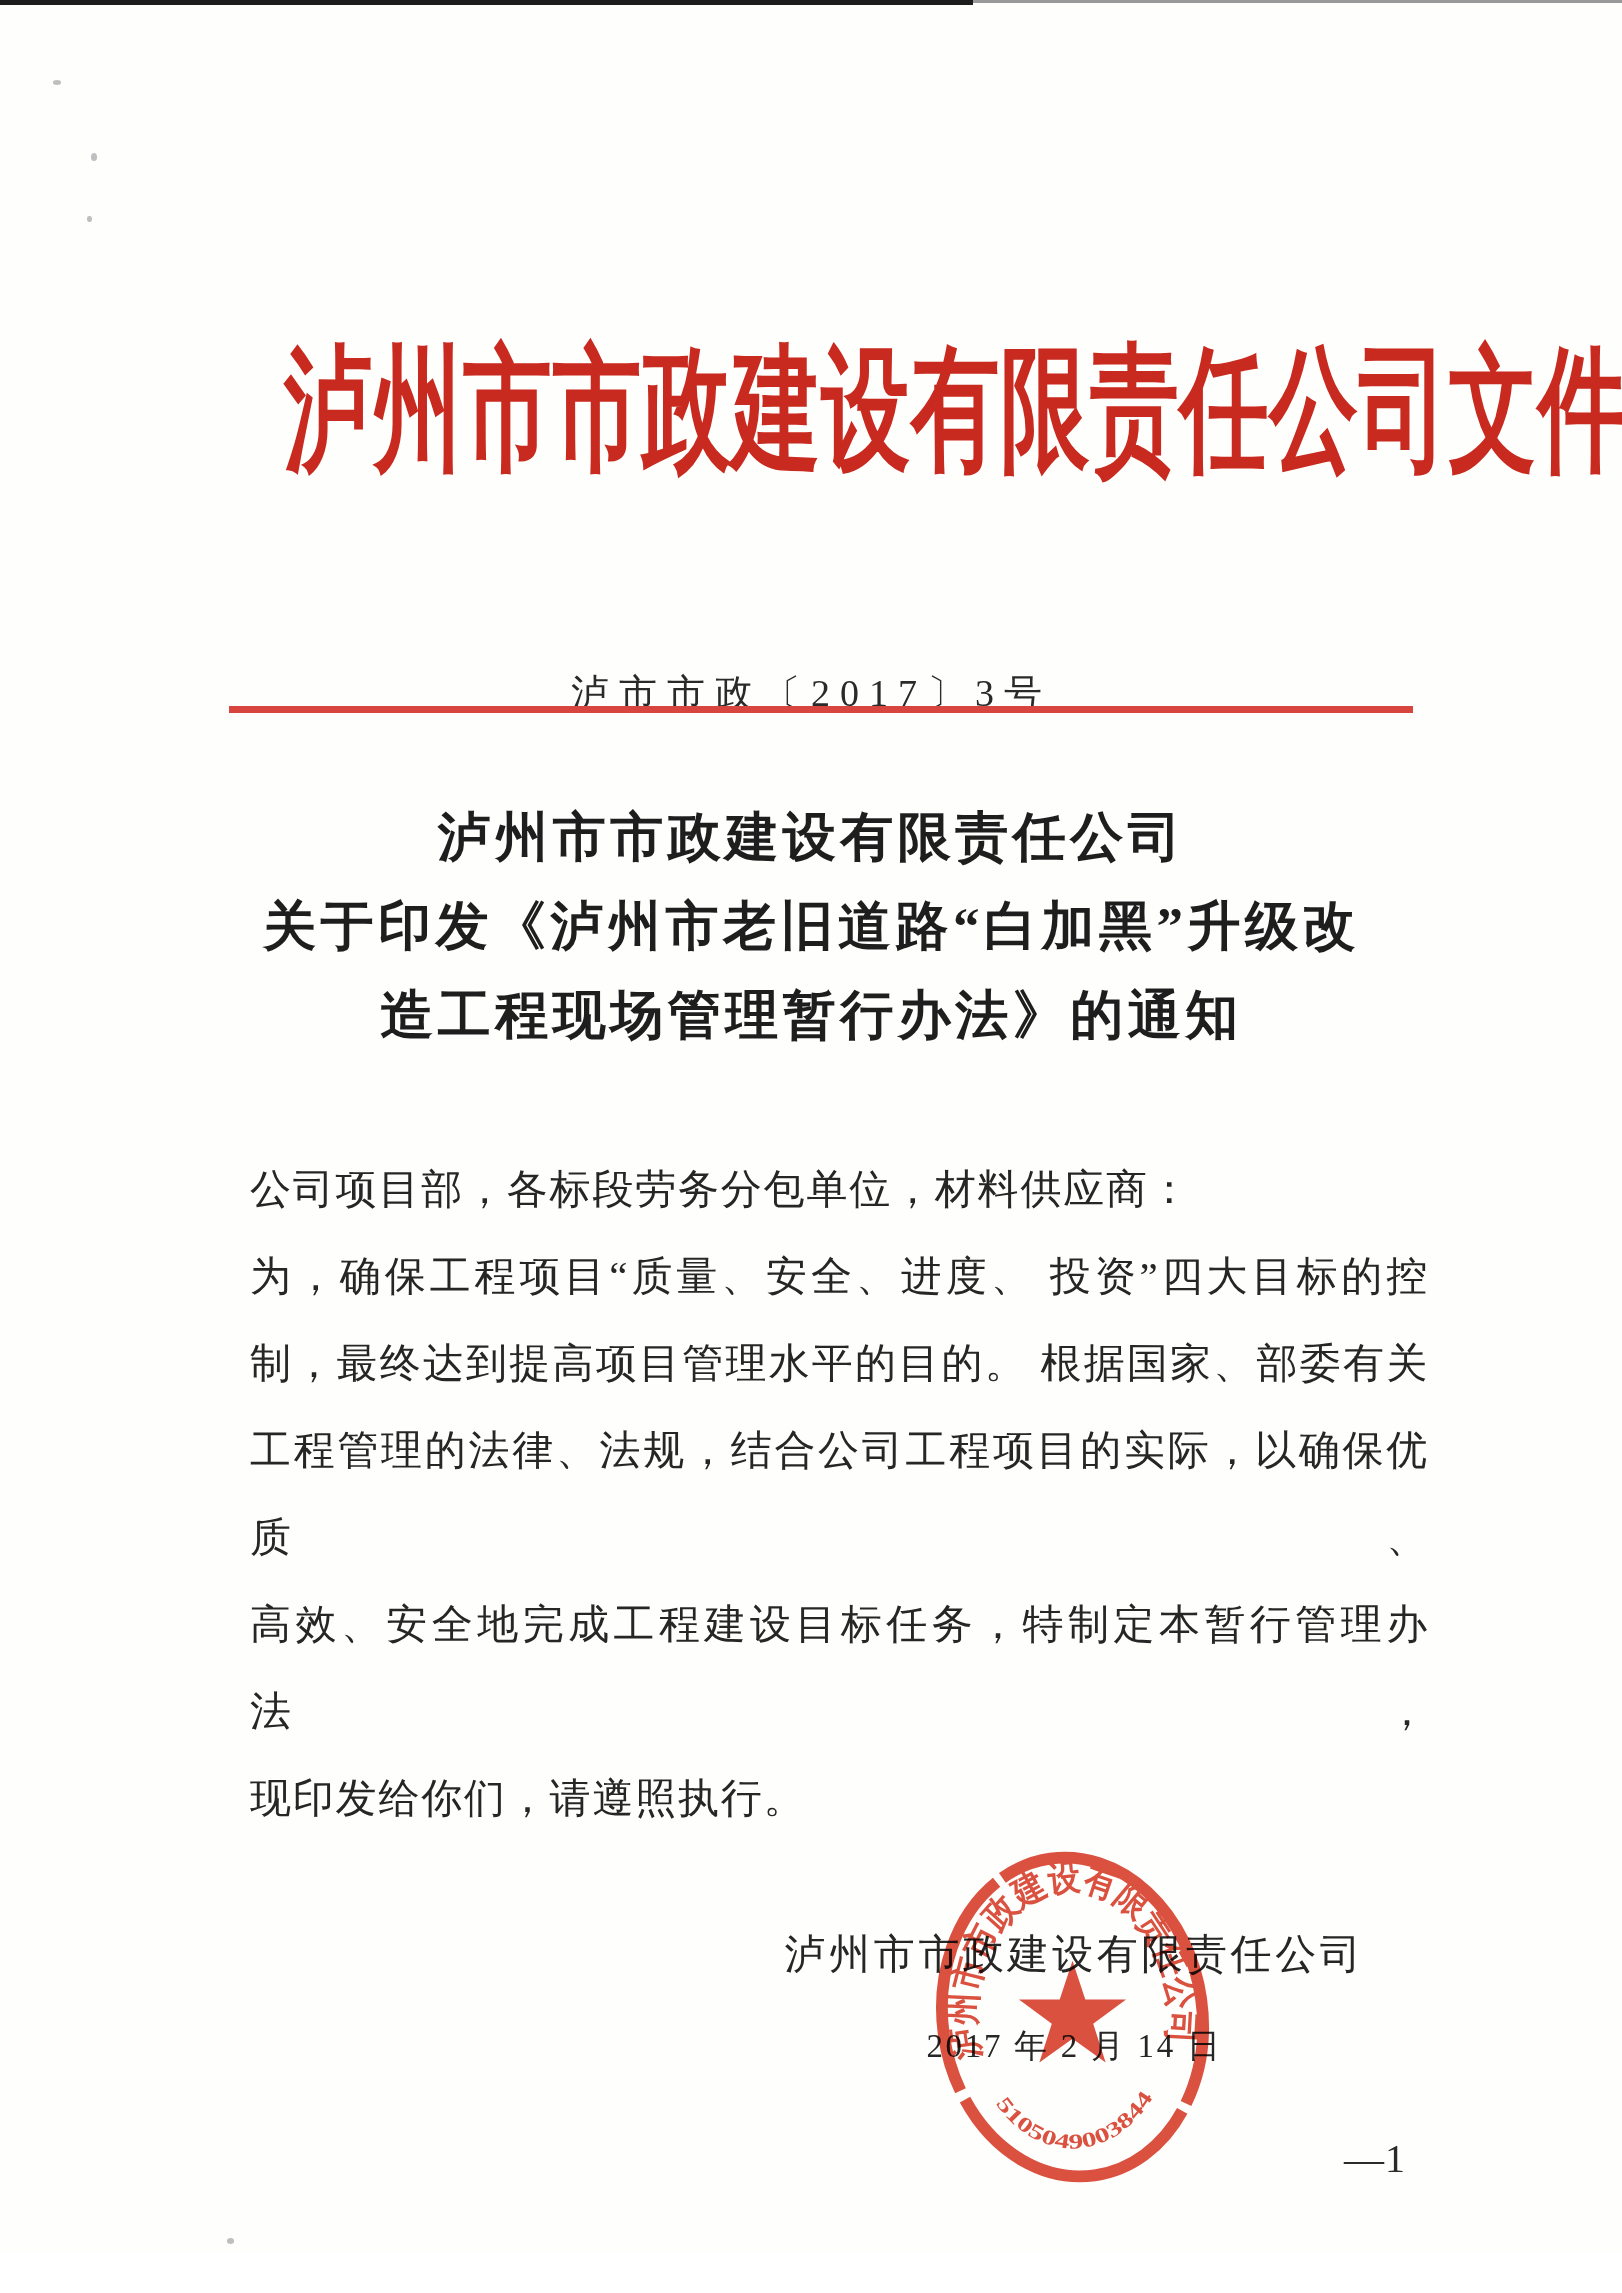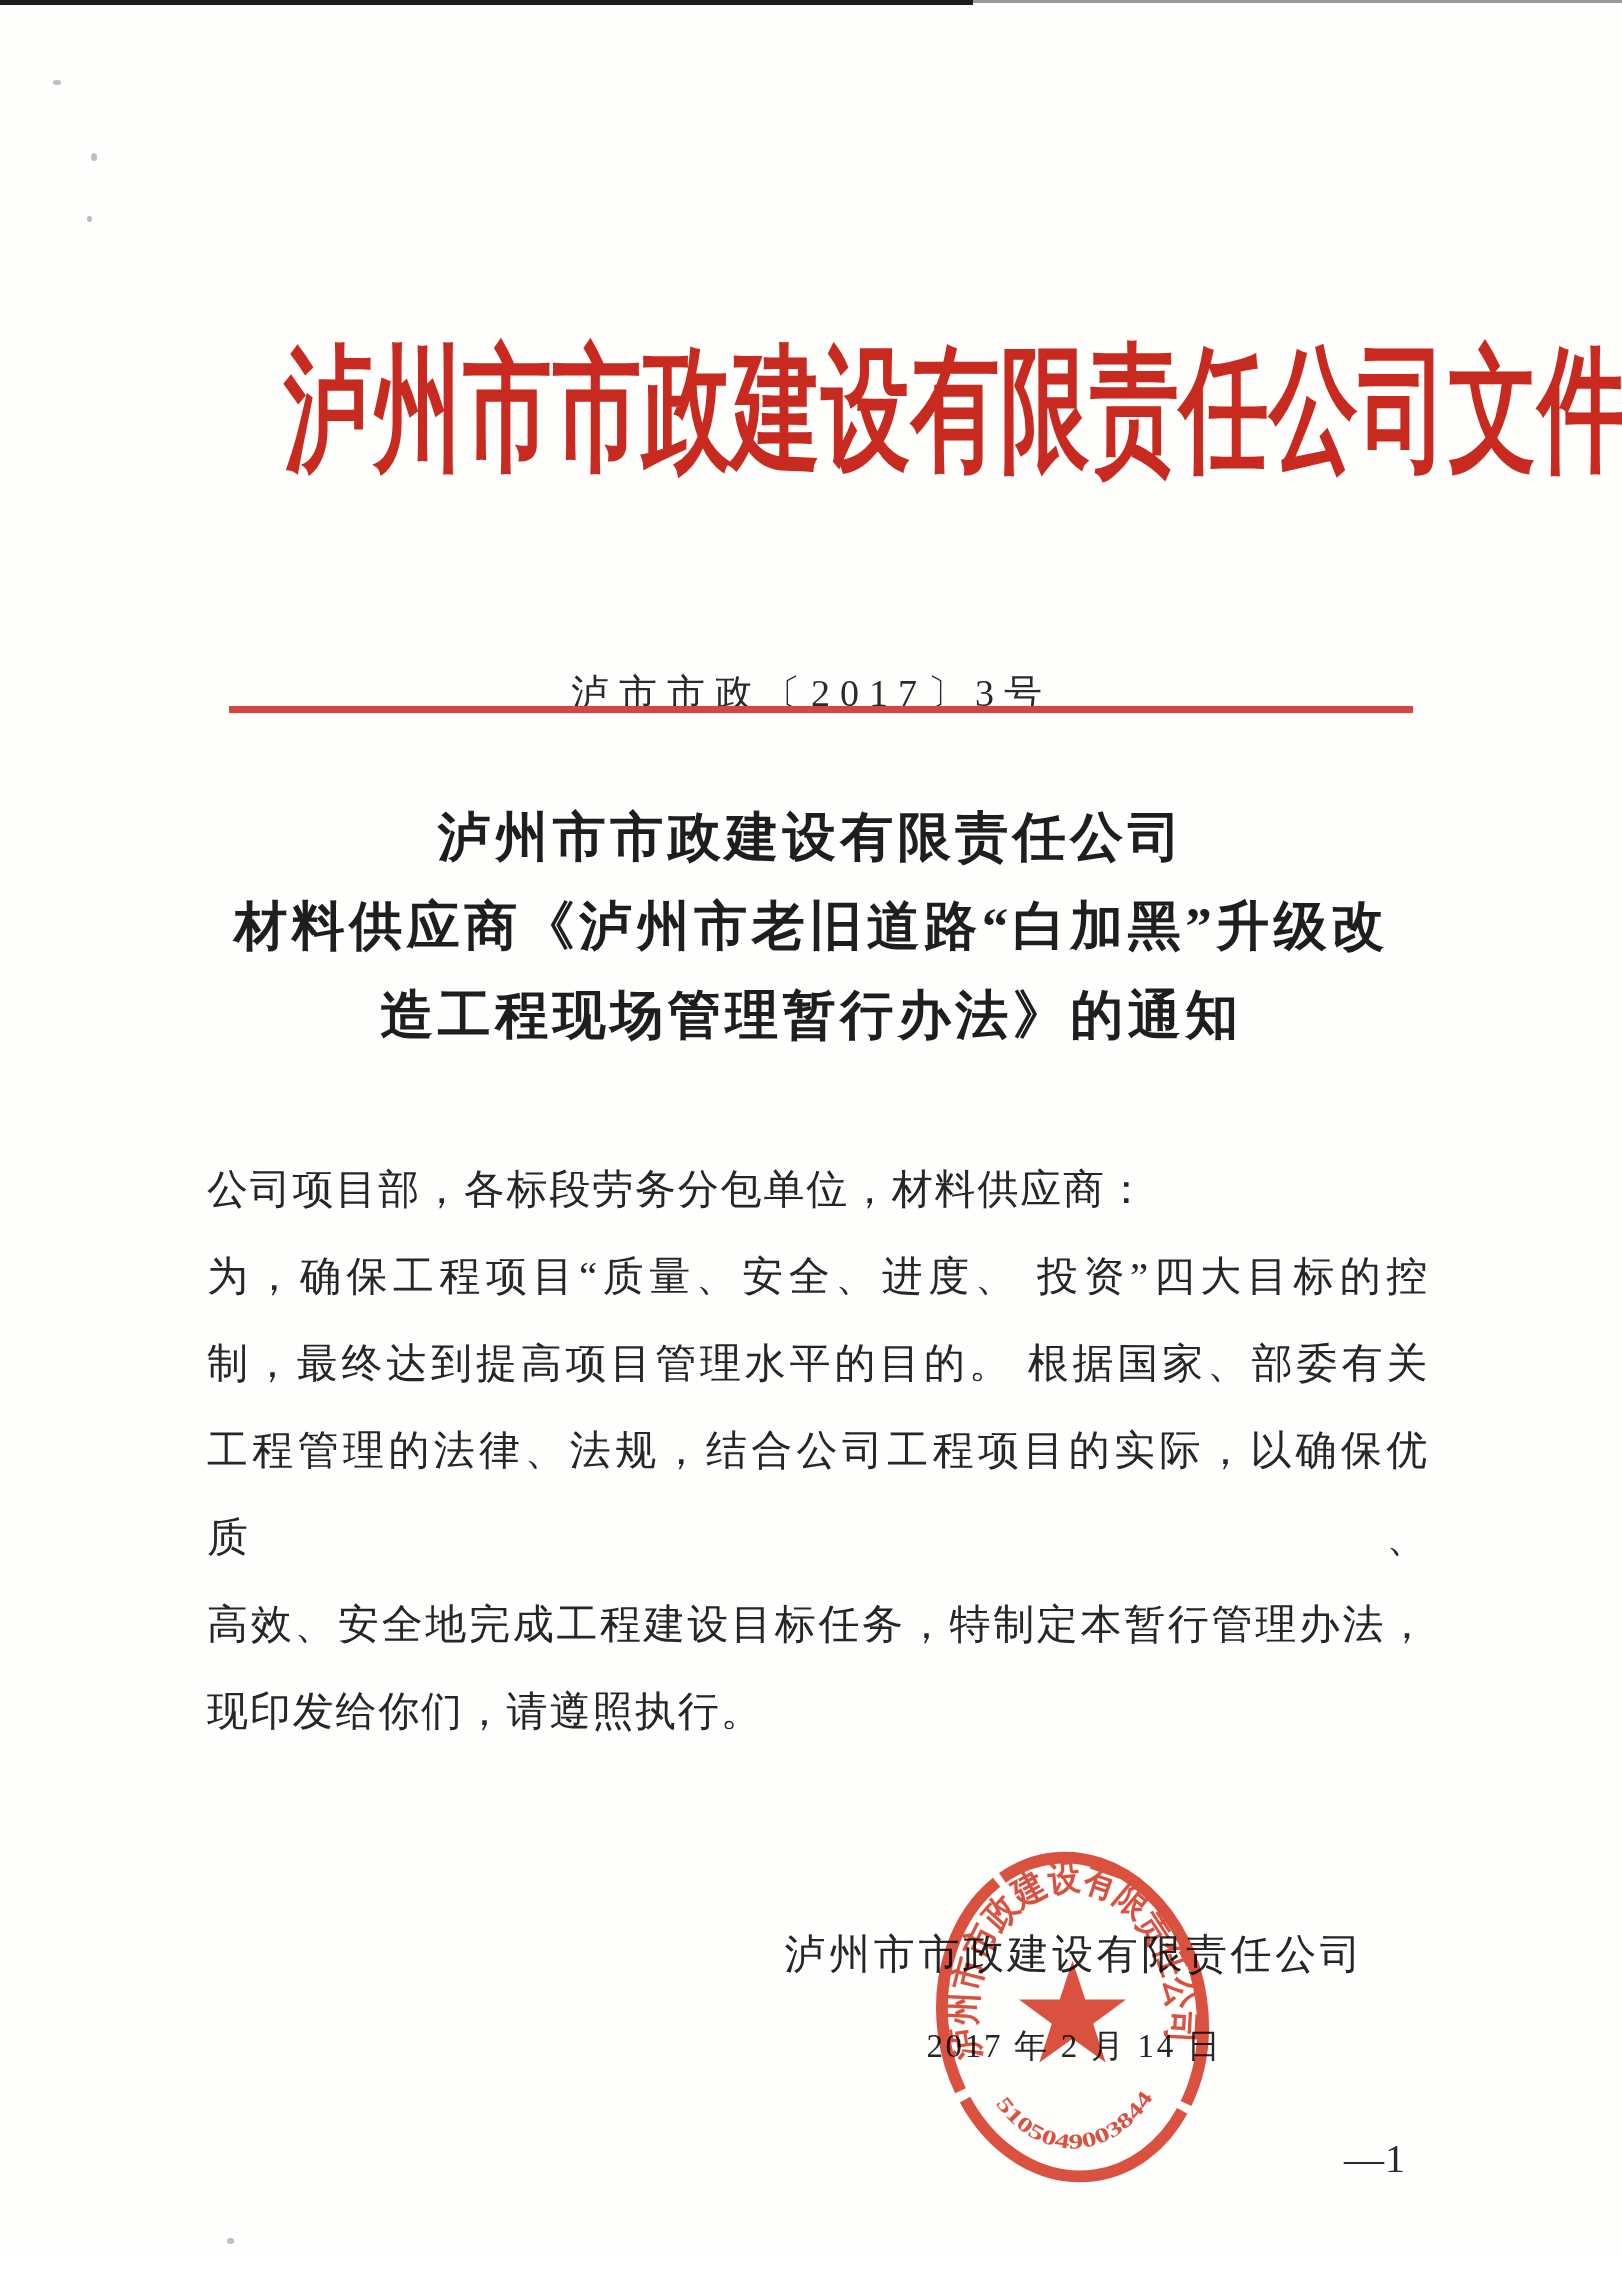--- a/index.html
+++ b/index.html
@@ -78,21 +78,21 @@
   }
   .body-text {
     position: absolute;
     top: 1146px; left: 207px;
     width: 1222px;
     font-size: 41px;
     line-height: 87px;
     letter-spacing: 1.8px;
     color: #262626;
   }
-  .body-text .line { white-space: nowrap; }
+  .body-text .line { white-space: nowrap; margin-left: 43px; }
   .body-text .just {
     white-space: normal;
     text-align: justify;
     text-align-last: justify;
     text-justify: inter-character;
   }
   .body-text .indent { text-indent: 84px; }
   .signature {
     position: absolute;
     top: 1927px; left: 780px;
@@ -148,21 +148,21 @@
   <div class="speck" style="left:789px;top:2253px;width:6.4px;height:7.3px;"></div>
 
   <h1 class="header-title">泸州市市政建设有限责任公司文件</h1>
 
   <div class="doc-number">泸市市政〔2017〕3号</div>
 
   <div class="red-rule"></div>
 
   <div class="doc-title">
     <div>泸州市市政建设有限责任公司</div>
-    <div>材料供应商《泸州市老旧道路“白加黑”升级改</div>
+    <div>关于印发《泸州市老旧道路“白加黑”升级改</div>
     <div>造工程现场管理暂行办法》的通知</div>
   </div>
 
   <div class="body-text">
     <div class="line">公司项目部，各标段劳务分包单位，材料供应商：</div>
     <div class="line just">为，确保工程项目“质量、安全、进度、 投资”四大目标的控</div>
     <div class="line just">制，最终达到提高项目管理水平的目的。 根据国家、部委有关</div>
     <div class="line just">工程管理的法律、法规，结合公司工程项目的实际，以确保优质、</div>
     <div class="line just">高效、安全地完成工程建设目标任务，特制定本暂行管理办法，</div>
     <div class="line">现印发给你们，请遵照执行。</div>

